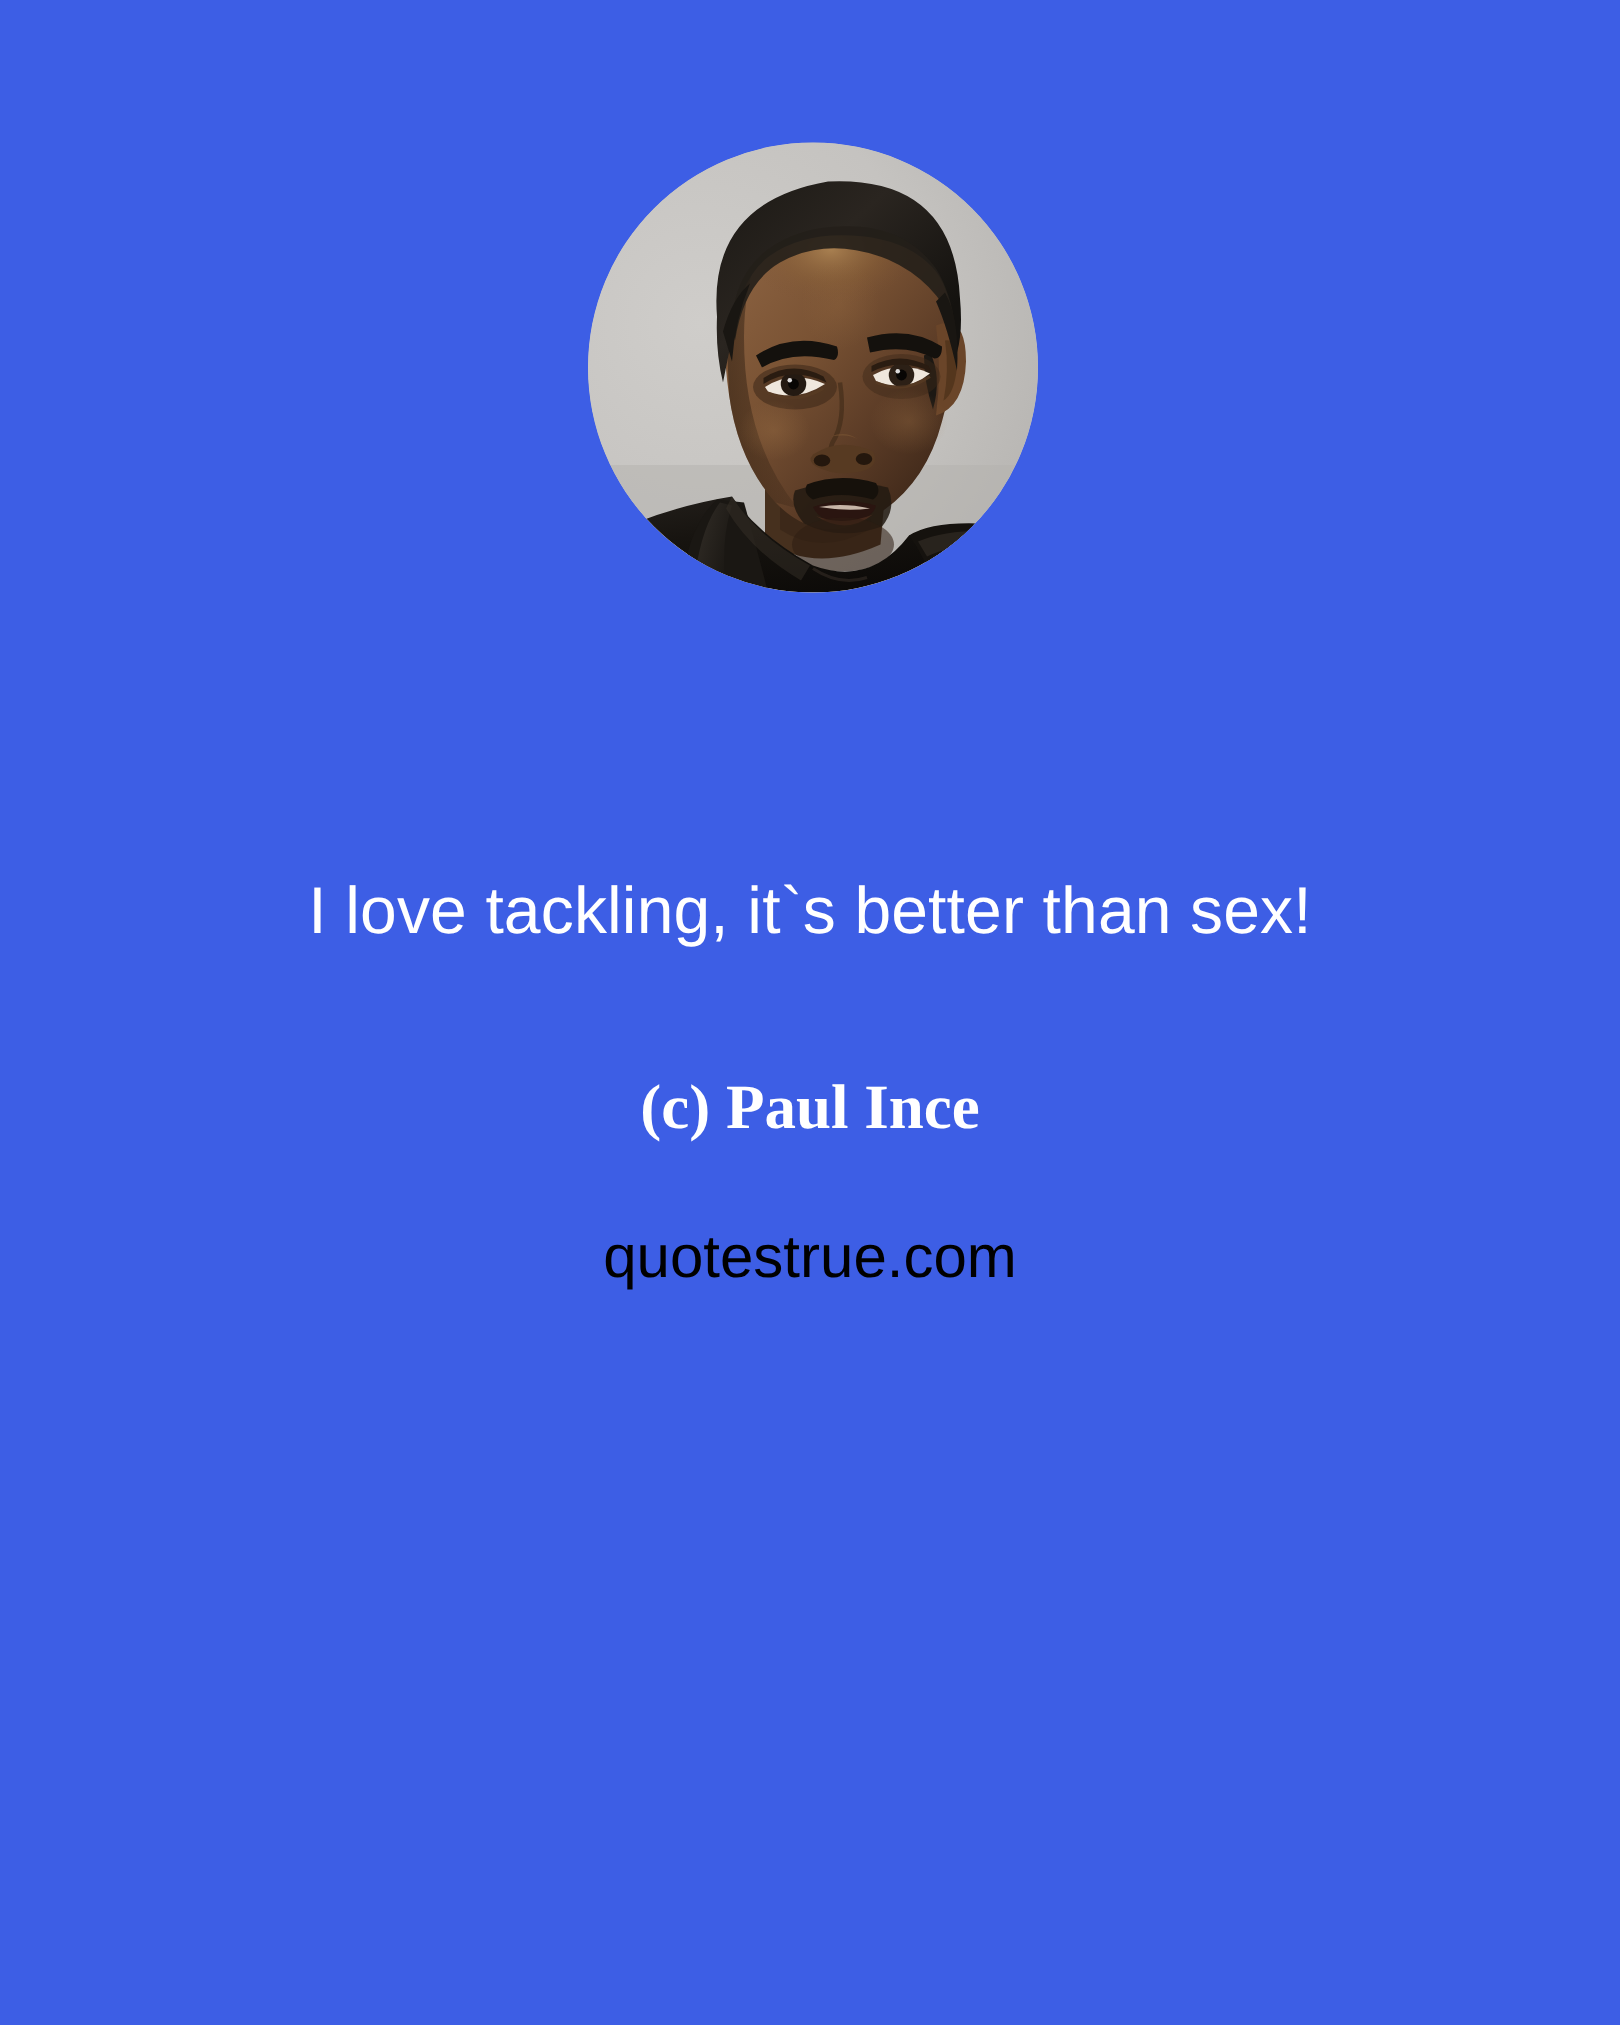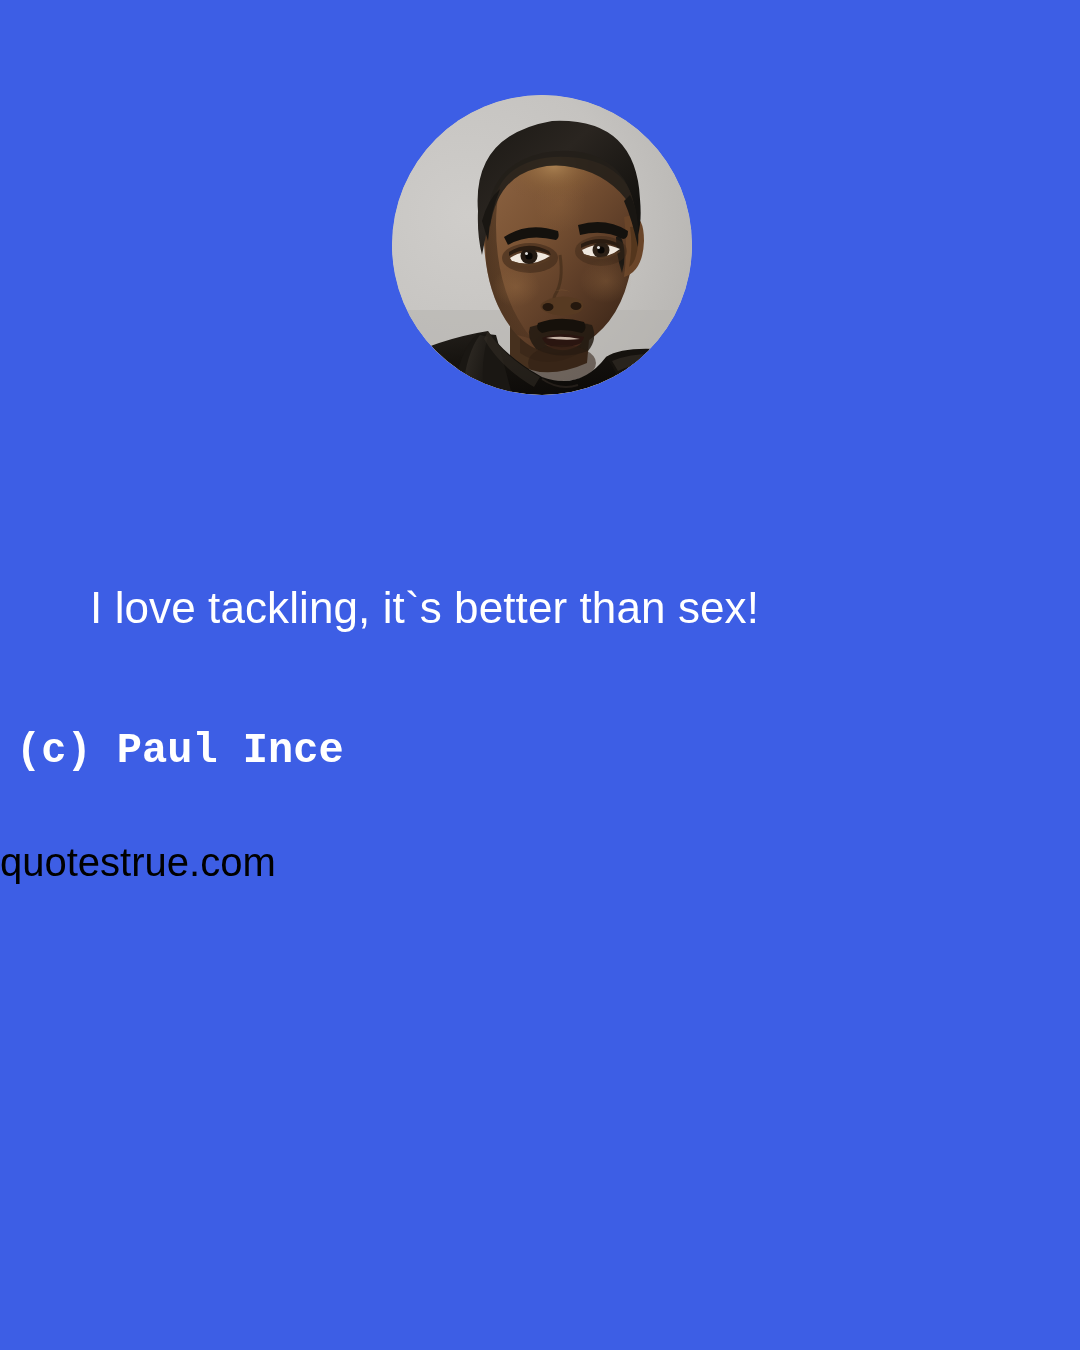--- a/index.html
+++ b/index.html
@@ -38,42 +38,42 @@
     width: 300px;
     height: 300px;
   }
 
   
   .text-block {
     position: absolute;
     left: 0;
     top: 560px;
     width: 1080px;
-    text-align: left;
+    text-align: center;
   }
 
   .quote-text {
     color: #ffffff;
     font-family: "Liberation Sans", sans-serif;
     font-weight: 400;
     font-size: 44px;
     line-height: 96px;
     letter-spacing: 0.1px;
     margin: 0;
     padding: 0 90px;
     box-sizing: border-box;
   }
 
   .author-text {
     color: #ffffff;
-    font-family: Liberation Mono, monospace;
+    font-family: Liberation Serif, serif;
     font-weight: 700;
     font-size: 42px;
     line-height: 1;
-    margin: 16px;
+    margin: 4px;
     padding-top: 58px;
   }
 
   .site-text {
     color: #000000;
     font-family: "Liberation Sans", sans-serif;
     font-weight: 400;
     font-size: 40px;
     line-height: 1;
     margin: 0;

